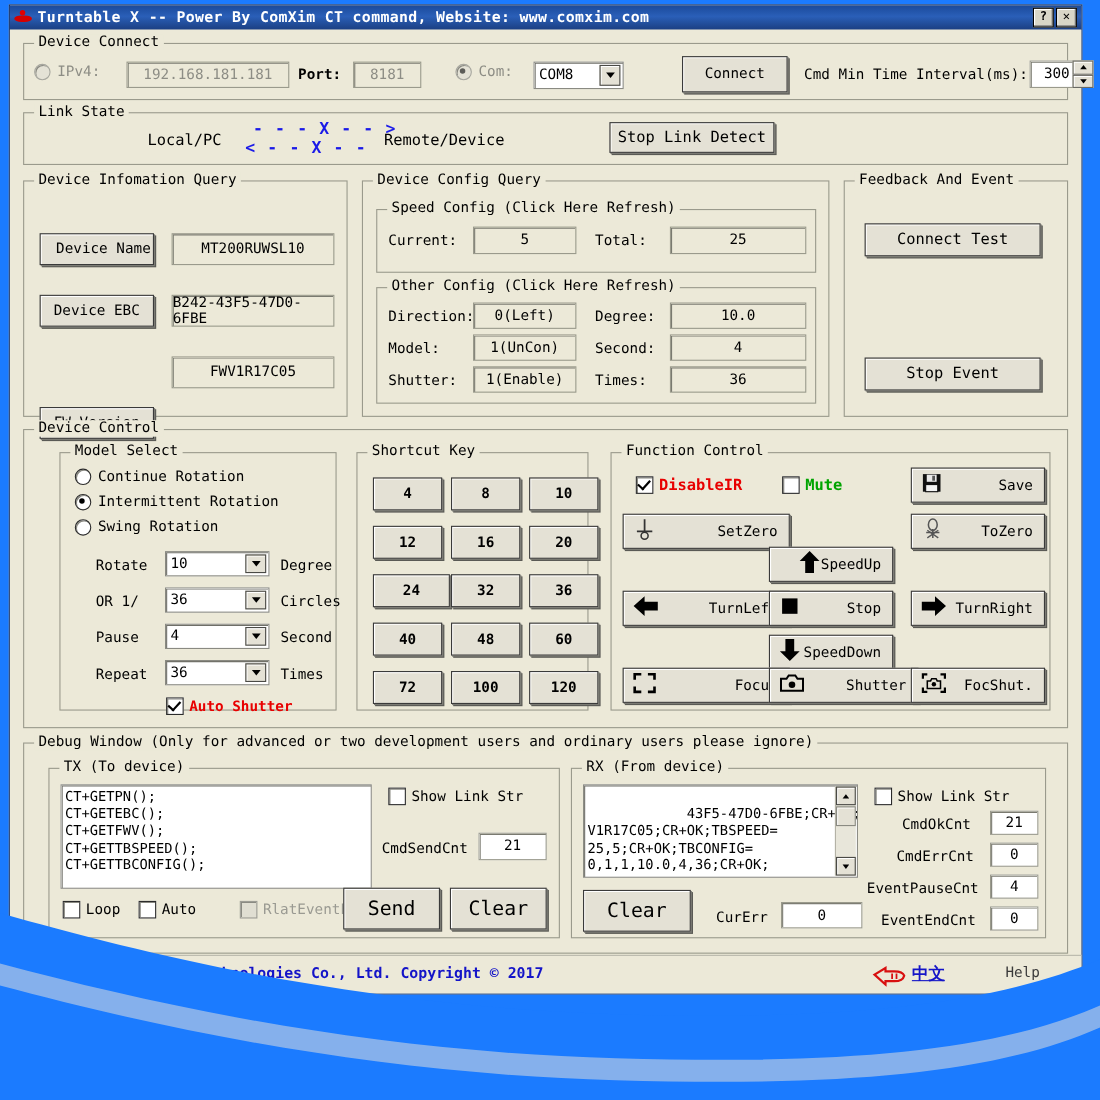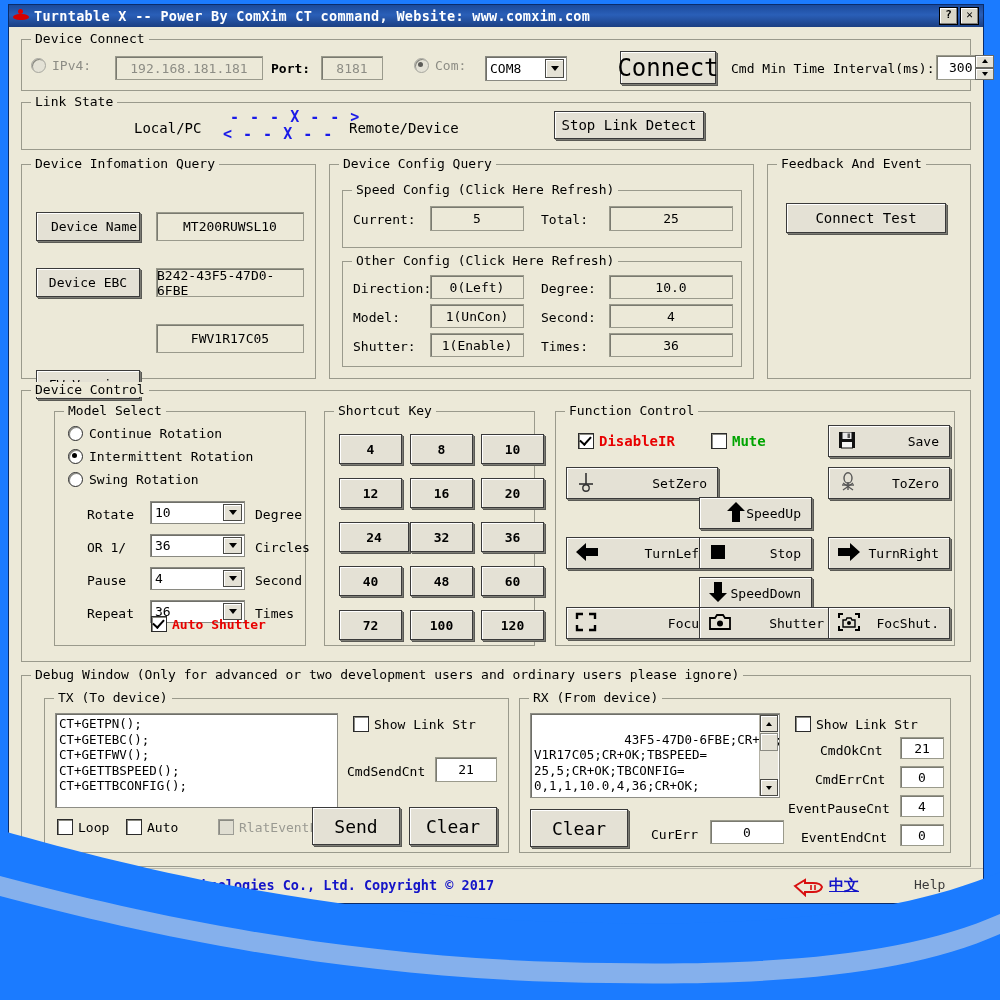--- a/index.html
+++ b/index.html
@@ -151,21 +151,21 @@
         <div class="radrow" style="position:absolute;left:392px;top:18px;">
           <span class="rad dim on"></span>
           <span class="lbl" style="color:#8d8d85;">Com:</span>
         </div>
         <div class="combo" style="position:absolute;left:463px;top:16px;width:82px;height:25px;">
           <span>COM8</span>
           <span class="arrow">
               <i class="caret"></i>
             </span>
         </div>
-        <div class="btn" style="position:absolute;left:598px;top:11px;width:96px;height:33px;font-size:24px;">Connect</div>
+        <div class="btn" style="position:absolute;left:598px;top:11px;width:96px;height:33px;font-size:13px;">Connect</div>
         <div class="lbl" style="position:absolute;left:709px;top:21px;">Cmd Min Time Interval(ms):</div>
         <div class="txt white" style="position:absolute;left:914px;top:15px;width:58px;height:25px;justify-content:flex-start;padding-left:12px;">300</div>
         <div style="position:absolute;left:952px;top:15px;width:20px;height:25px;">
           <div class="spin" style="right:0;top:0;bottom:0;width:19px;">
             <div>
                 <i class="tri-u"></i>
               </div>
             <div>
                 <i class="tri-d"></i>
               </div>
@@ -216,20 +216,21 @@
           <div class="lbl" style="position:absolute;left:10px;top:77px;">Shutter:</div>
           <div class="txt" style="position:absolute;left:87px;top:71px;width:94px;height:24px;">1(Enable)</div>
           <div class="lbl" style="position:absolute;left:198px;top:77px;">Times:</div>
           <div class="txt" style="position:absolute;left:266px;top:71px;width:124px;height:24px;">36</div>
         </div>
       </div>
 
       <div class="gb" style="left:758px;top:137px;width:204px;height:215px;">
         <div class="gbt">Feedback And Event</div>
         <div class="btn" style="position:absolute;left:18px;top:38px;width:160px;height:30px;font-size:14px;">Connect Test</div>
+        <div class="btn" style="position:absolute;left:18px;top:160px;width:160px;height:30px;font-size:14px;">Stop Event</div>
       </div>
 
       <div class="gb" style="left:12px;top:363px;width:950px;height:272px;">
         <div class="gbt">Device Control</div>
 
         <div class="gb" style="left:32px;top:20px;width:252px;height:235px;">
           <div class="gbt">Model Select</div>
           <div class="radrow" style="position:absolute;left:13px;top:14px;">
             <span class="rad"></span>
             <span>Continue Rotation</span>
@@ -272,21 +273,21 @@
 
           <div class="lbl" style="position:absolute;left:32px;top:194px;">Repeat</div>
           <div class="combo" style="position:absolute;left:95px;top:188px;width:95px;height:23px;">
             <span>36</span>
             <span class="arrow">
                 <i class="caret"></i>
               </span>
           </div>
           <div class="lbl" style="position:absolute;left:200px;top:194px;">Times</div>
 
-          <div class="chk" style="position:absolute;left:96px;top:204px;">
+          <div class="chk" style="position:absolute;left:96px;top:222px;">
             <span class="box on"></span>
             <span class="red">Auto Shutter</span>
           </div>
         </div>
 
         <div class="gb" style="left:302px;top:20px;width:211px;height:235px;padding-left:25px;">
           <div class="gbt">Shortcut Key</div>
           <div class="btn" style="position:absolute;left:14px;top:22px;width:63px;height:30px;font-weight:bold;">4</div>
           <div class="btn" style="position:absolute;left:85px;top:22px;width:63px;height:30px;font-weight:bold;">8</div>
           <div class="btn" style="position:absolute;left:156px;top:22px;width:63px;height:30px;font-weight:bold;">10</div>

